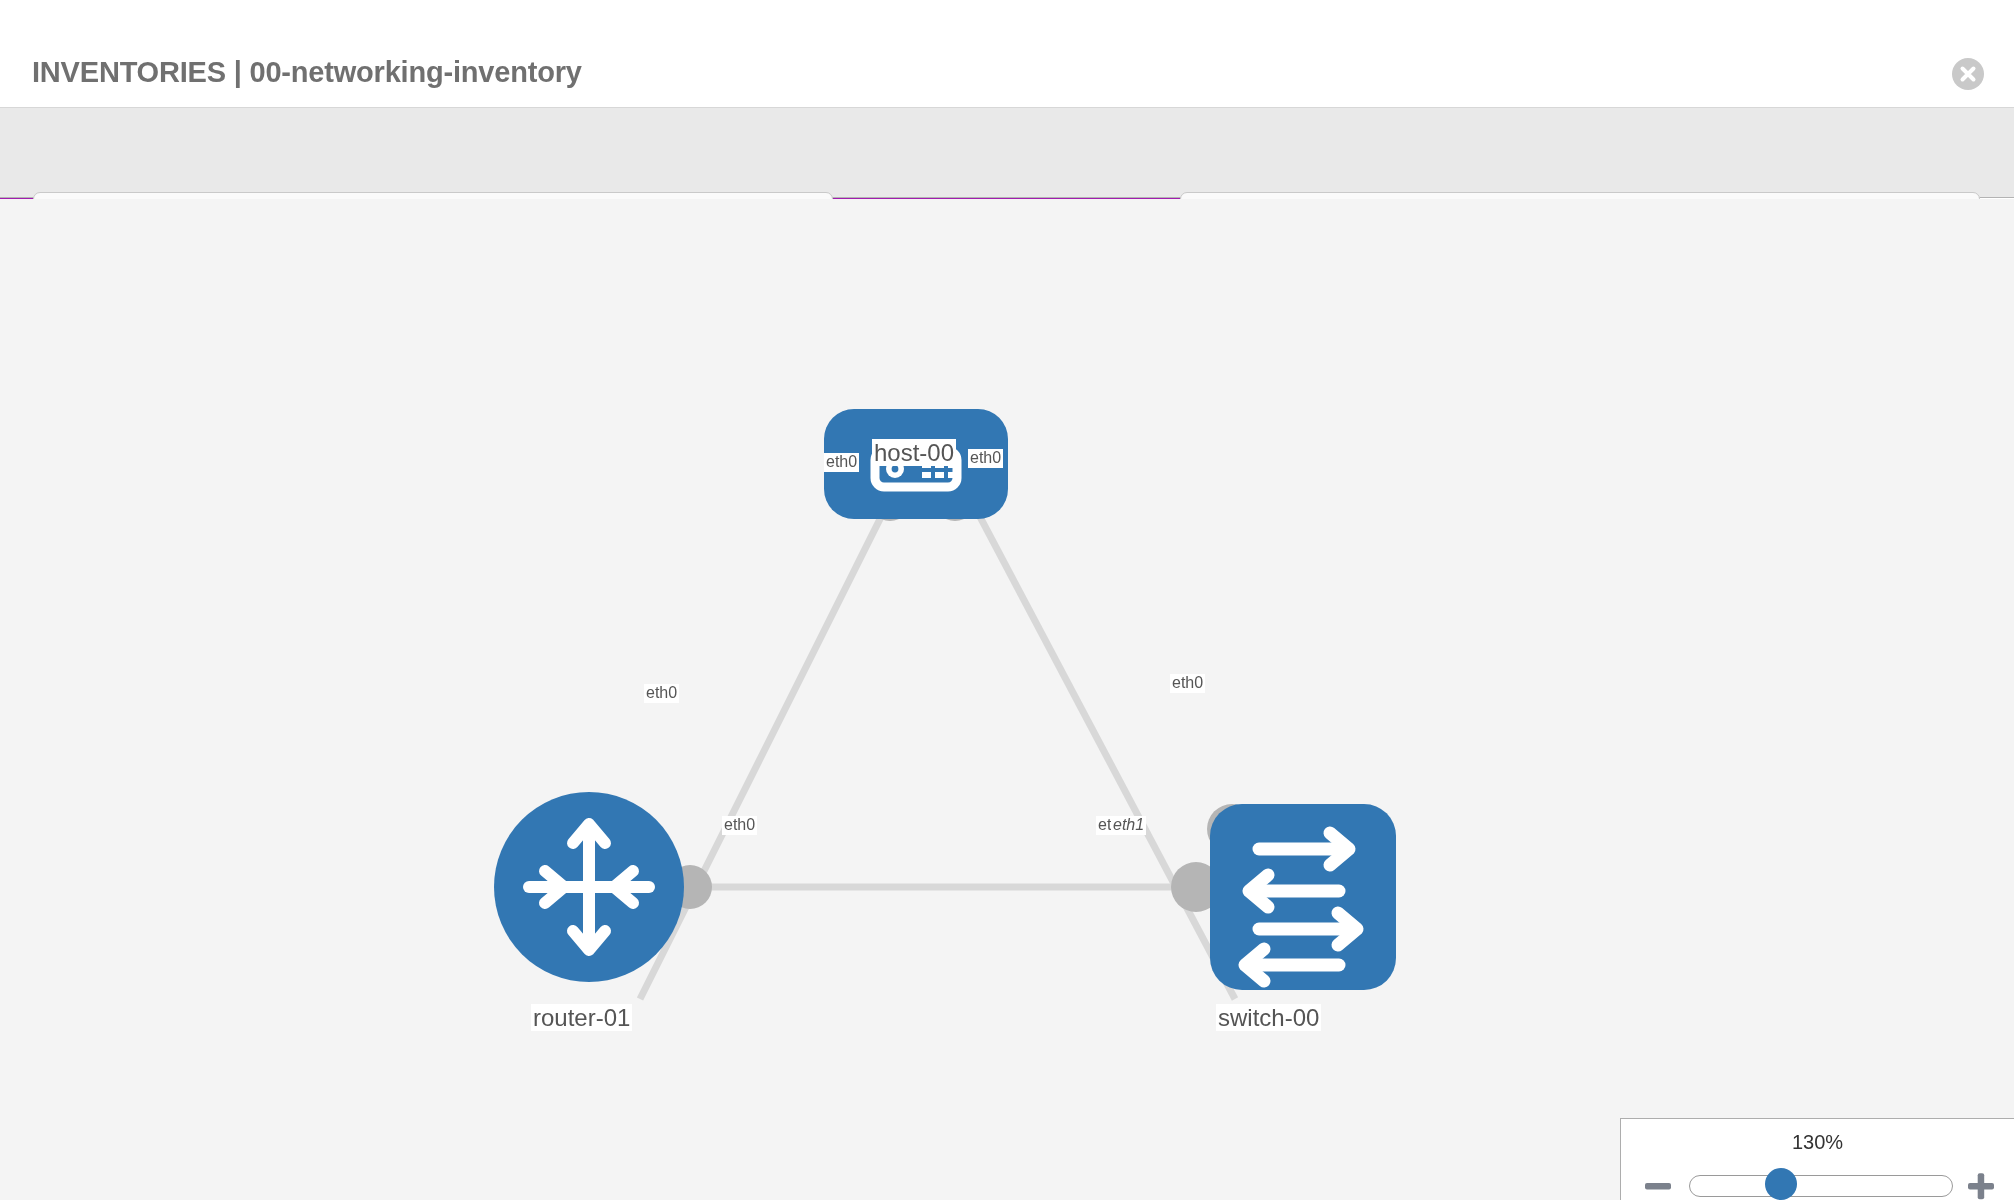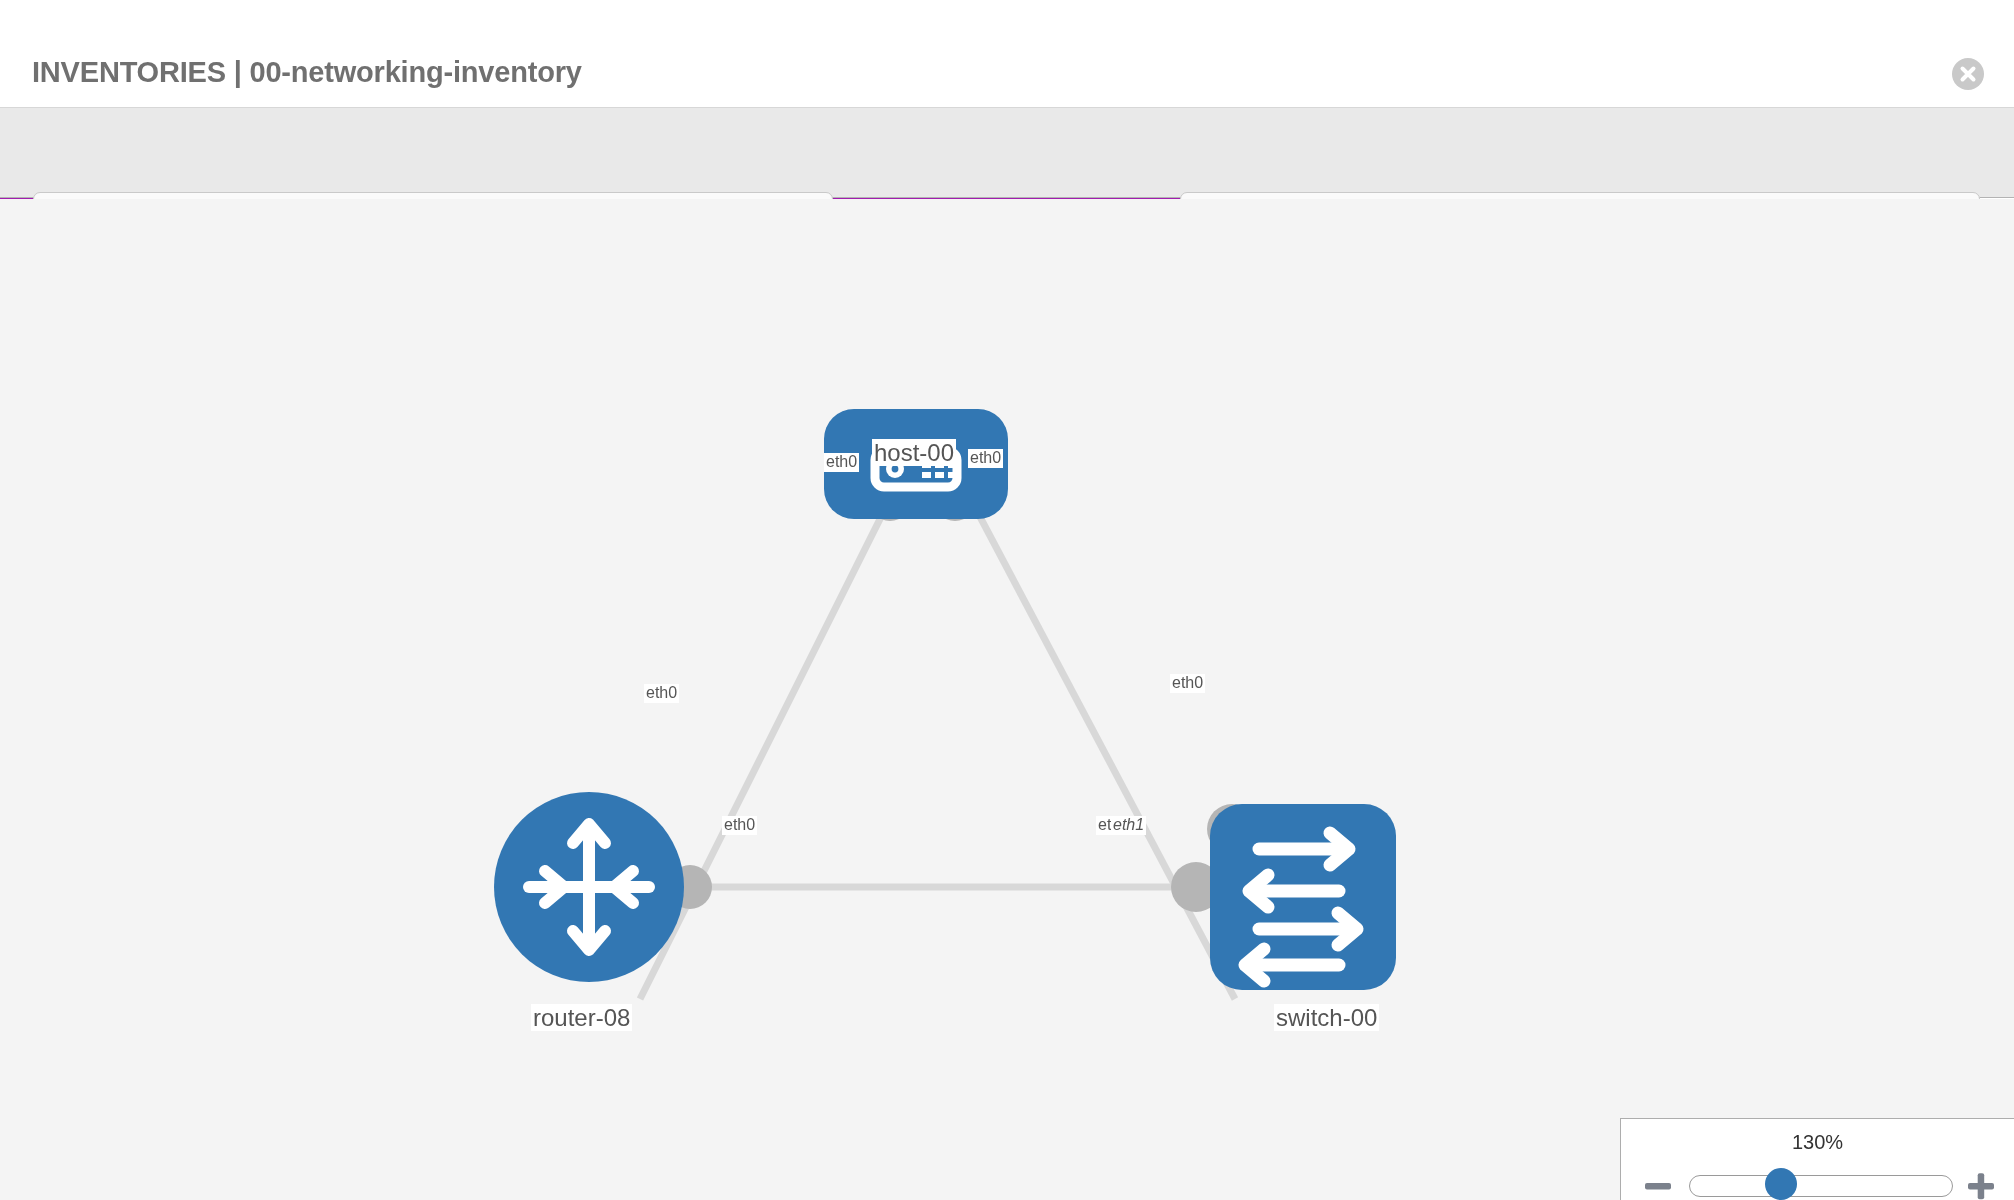--- a/index.html
+++ b/index.html
@@ -287,22 +287,22 @@
           <polyline points="1268,676 1249,692 1268,708"></polyline>
           <line x1="1259" y1="730" x2="1352" y2="730"></line>
           <polyline points="1338,714 1357,730 1338,746"></polyline>
           <line x1="1339" y1="766" x2="1250" y2="766"></line>
           <polyline points="1264,750 1245,766 1264,782"></polyline>
         </g>
       </g>
     </svg>
 
     <div class="node-label name-label" style="left:872px; top:240px;">host-00</div>
-    <div class="node-label name-label" style="left:531px; top:805px;">router-08</div>
-    <div class="node-label name-label" style="left:1274px; top:805px;">switch-00</div>
+    <div class="node-label name-label" style="left:531px; top:805px;">router-01</div>
+    <div class="node-label name-label" style="left:1216px; top:805px;">switch-00</div>
 
     <div class="node-label iface-label" style="left:824px; top:254px;">eth0</div>
     <div class="node-label iface-label" style="left:968px; top:250px;">eth0</div>
     <div class="node-label iface-label" style="left:644px; top:485px;">eth0</div>
     <div class="node-label iface-label" style="left:1170px; top:475px;">eth0</div>
     <div class="node-label iface-label" style="left:722px; top:617px;">eth0</div>
     <div class="node-label iface-label" style="left:1096px; top:617px;">eth0</div>
     <div class="node-label iface-label" style="left:1111px; top:617px;font-style:italic;">eth1</div>
   </div>
 

